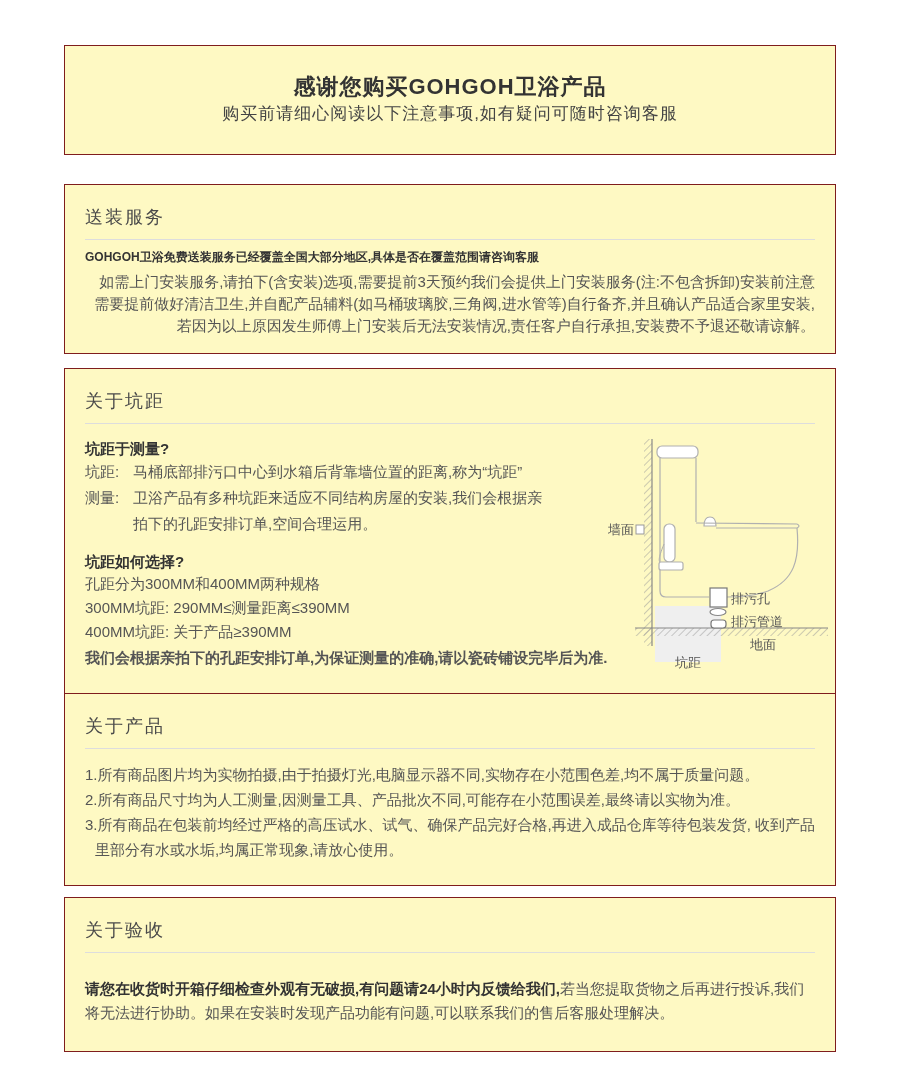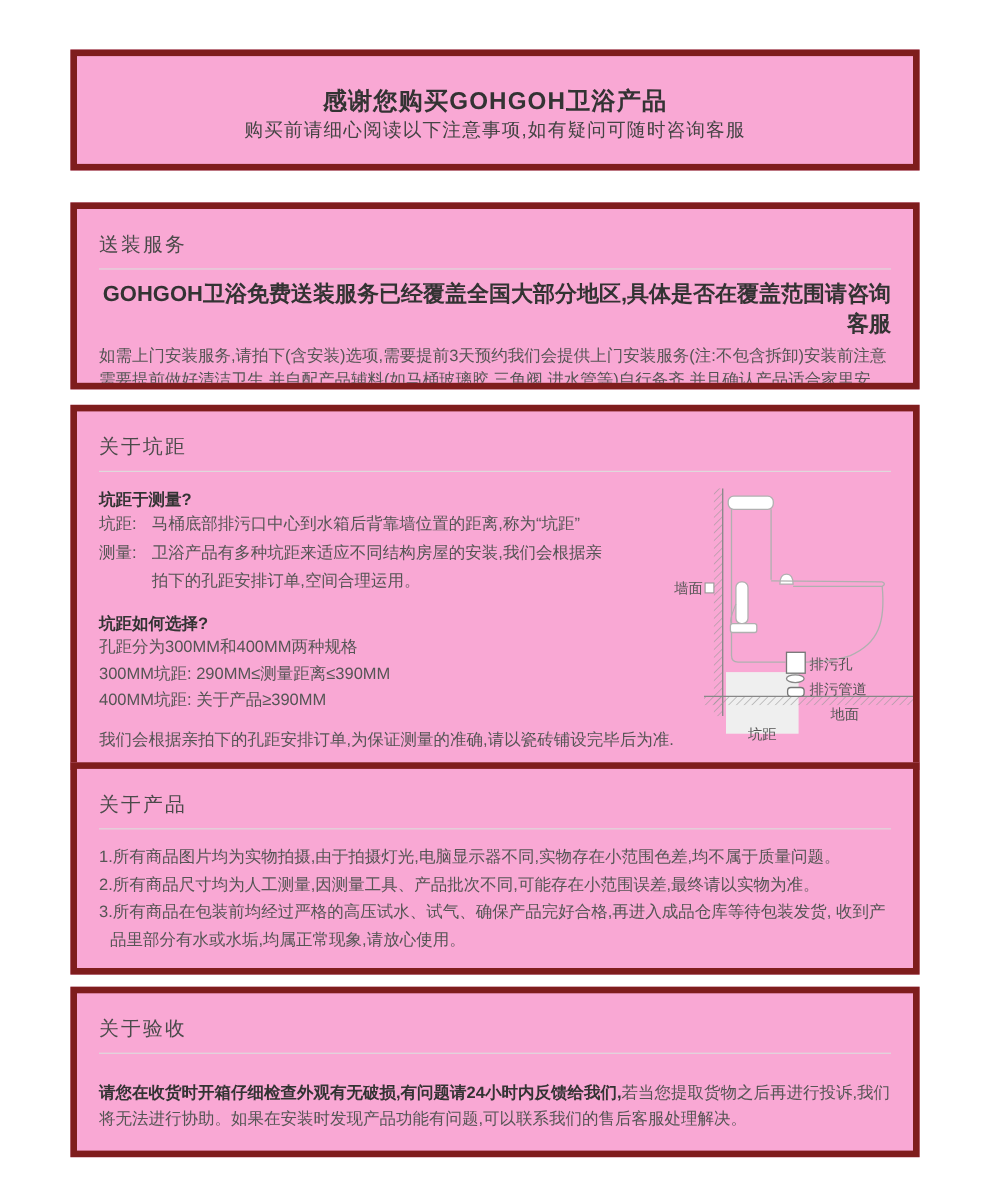--- a/index.html
+++ b/index.html
@@ -4,21 +4,21 @@
 <style>
   * { margin:0; padding:0; box-sizing:border-box; }
   html,body { background:#ffffff; }
   body {
     width:900px; height:1082px; position:relative;
     font-family:"Liberation Sans","DejaVu Sans",sans-serif;
     color:#555; overflow:hidden;
   }
   .box {
     position:absolute; left:64px; width:772px;
-    border:6px solid #7f1d1d; background:#f9a8d4; overflow:hidden;
+    border:1px solid #7f1d1d; background:#fef9c3; overflow:hidden;
   }
   .box-header   { top:45px;  height:110px; text-align:center; }
   .box-delivery { top:184px; height:170px; padding:0 20px; }
   .box-pit      { top:368px; height:332px; padding:0 20px; }
   .box-product  { top:693px; height:193px; padding:0 20px; }
   .box-accept   { top:897px; height:155px; padding:0 20px; }
 
   .header-title {
     margin-top:26px; font-size:22px; font-weight:bold; color:#333;
     letter-spacing:1px;
@@ -27,29 +27,29 @@
     font-size:17px; color:#444; letter-spacing:1px;
   }
 
   .section-title {
     padding-top:20px; font-size:18px; color:#4a4a4a; letter-spacing:2px;
   }
   .divider {
     border:none; border-top:1px solid #ddd; margin-top:10px;
   }
 
-  .lead { margin-top:9px; font-size:20px; font-weight:bold; color:#333;text-align:right; }
-  .para { margin-top:5px; font-size:15px; line-height:22px; color:#555; }
+  .lead { margin-top:9px; font-size:12px; font-weight:bold; color:#333; }
+  .para { margin-top:5px; font-size:15px; line-height:22px; color:#555;text-align:right; }
 
   .sub-heading { margin-top:16px; font-size:15px; font-weight:bold; color:#333; }
   .def-row { display:flex; font-size:15px; line-height:26px; color:#555; }
   .def-label { flex:0 0 48px; }
   .def-text { max-width:420px; }
   .pit-line { font-size:15px; line-height:24px; color:#555; white-space:nowrap; }
-  .pit-note { margin-top:12px; }
+  .pit-note { margin-top:2px;font-weight:bold; }
   .pit-left { width:545px; }
 
   .diagram {
     position:absolute; left:535px; top:55px; width:230px; height:260px;
   }
   .diag-label { font-size:13px; fill:#555; font-family:"Liberation Sans","DejaVu Sans",sans-serif; }
 
   .product-item {
     font-size:15px; line-height:25px; color:#555;
     padding-left:10px; text-indent:-10px;

